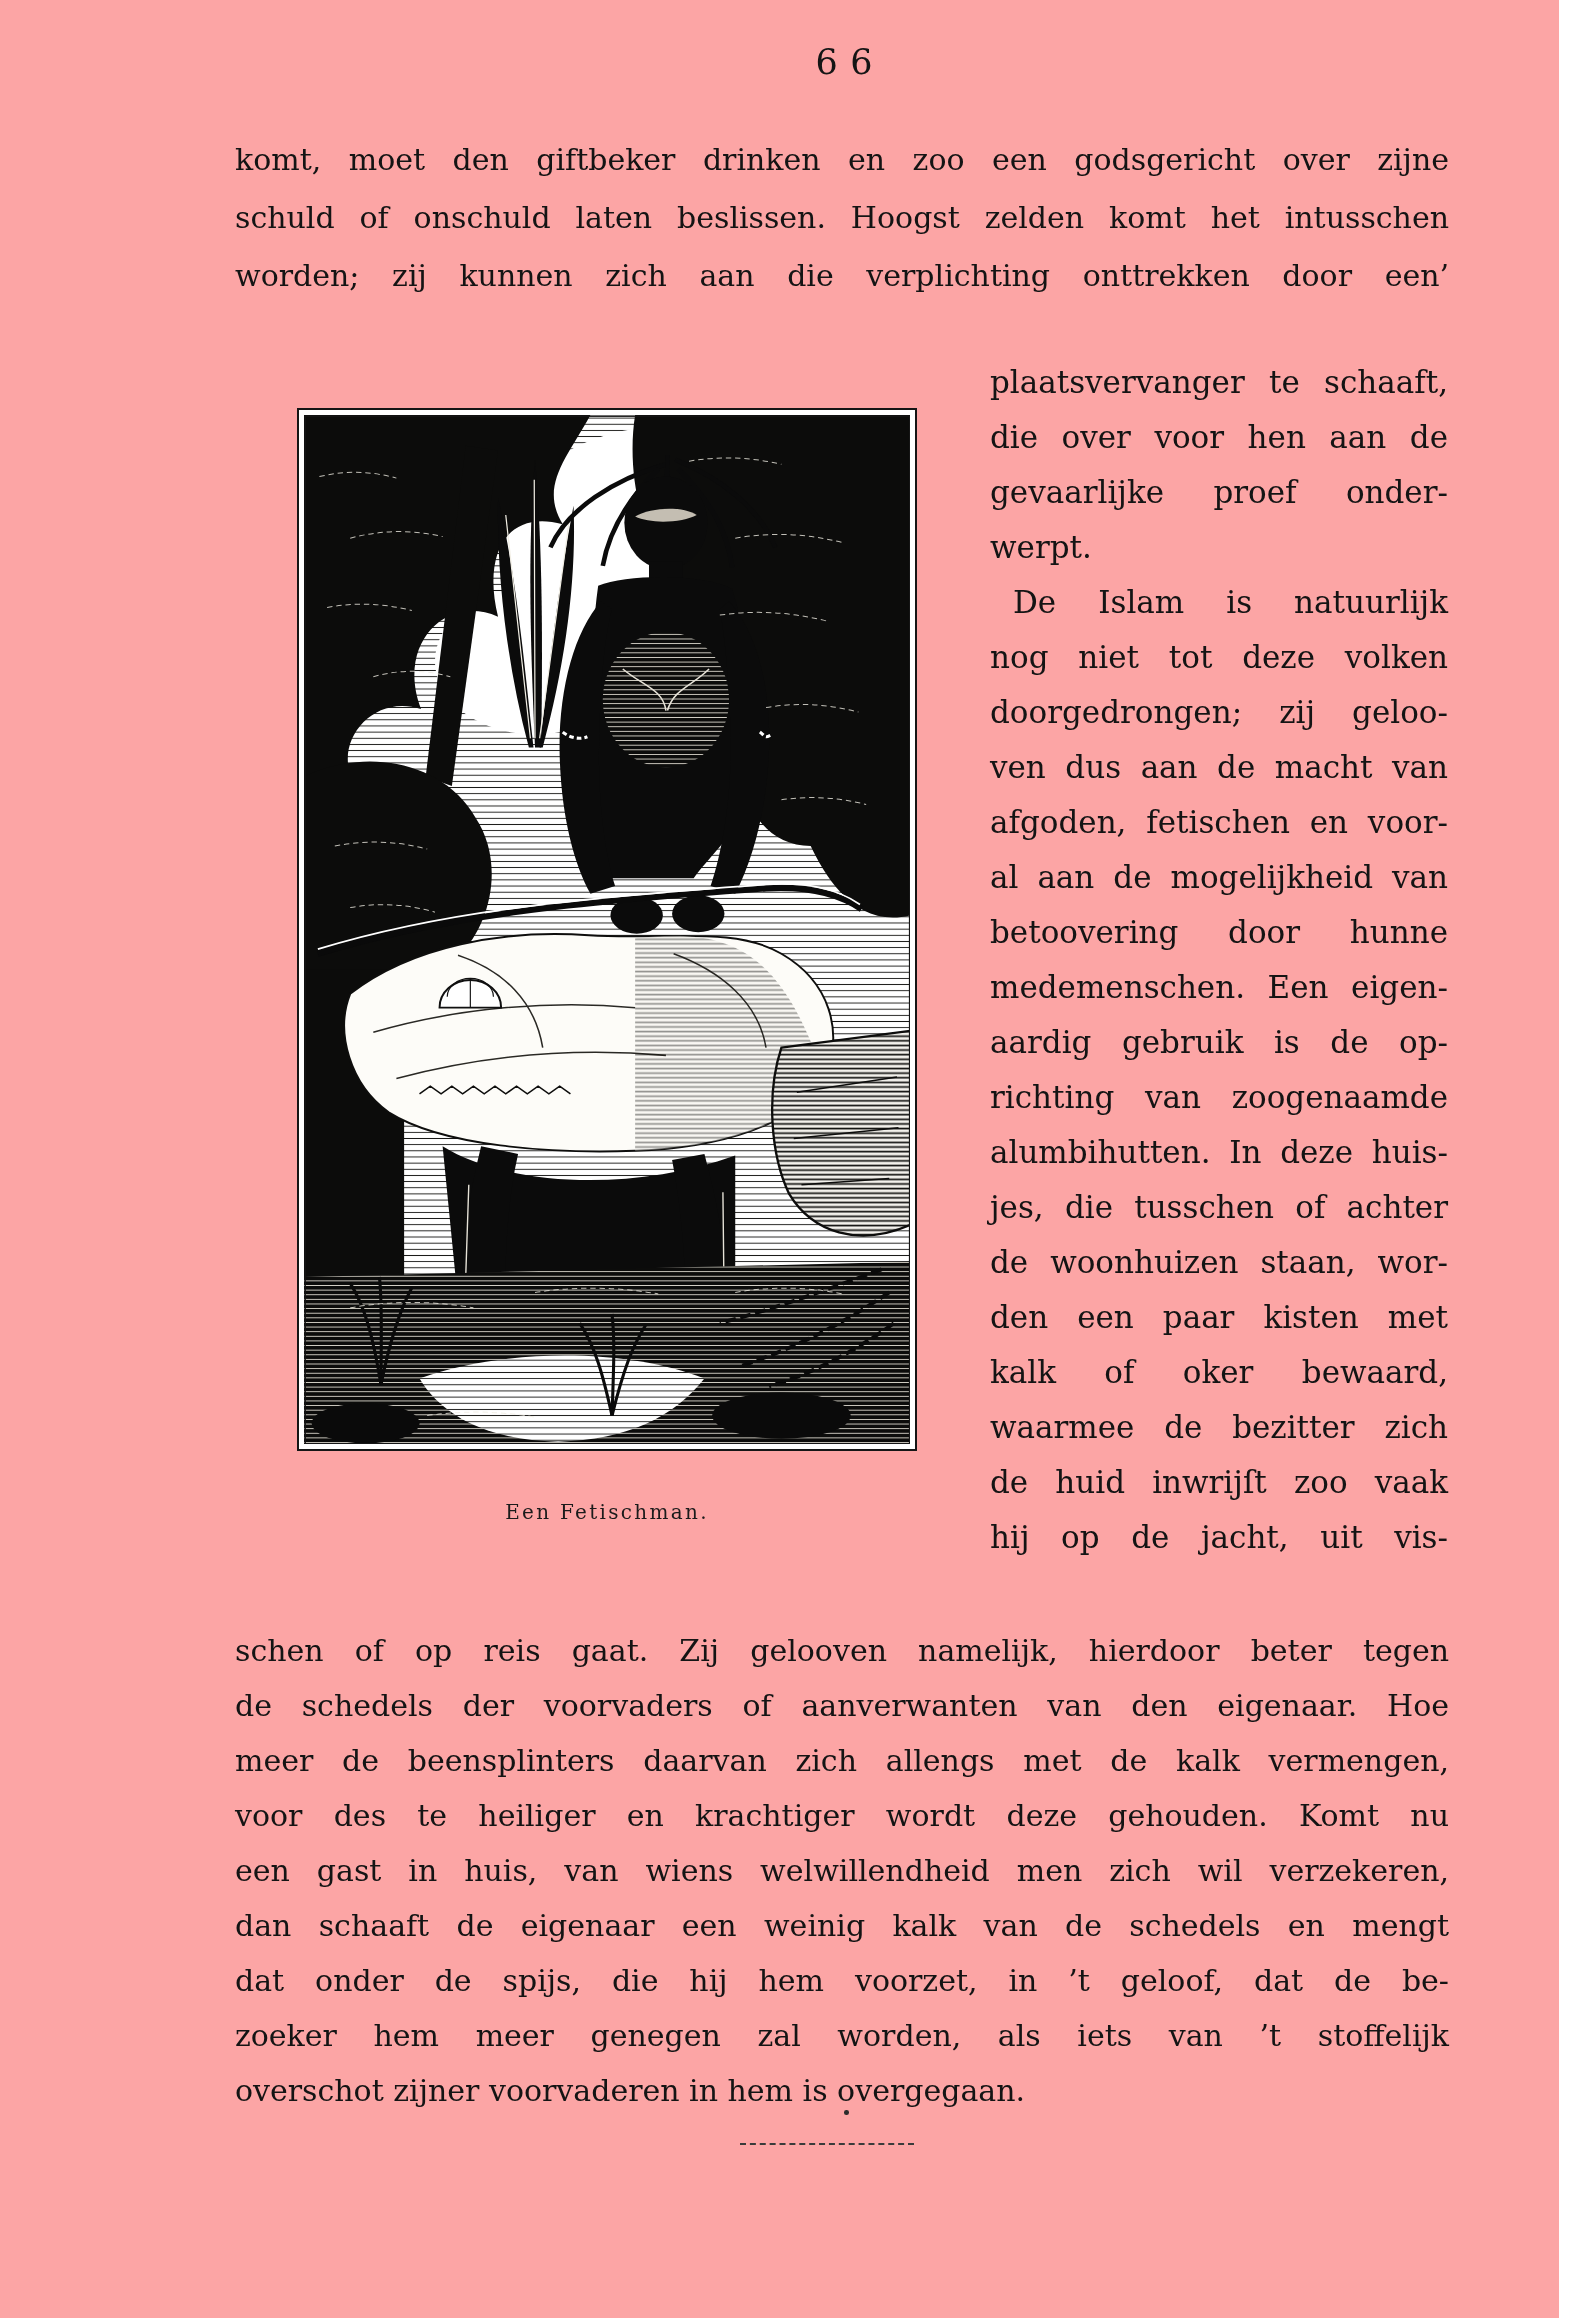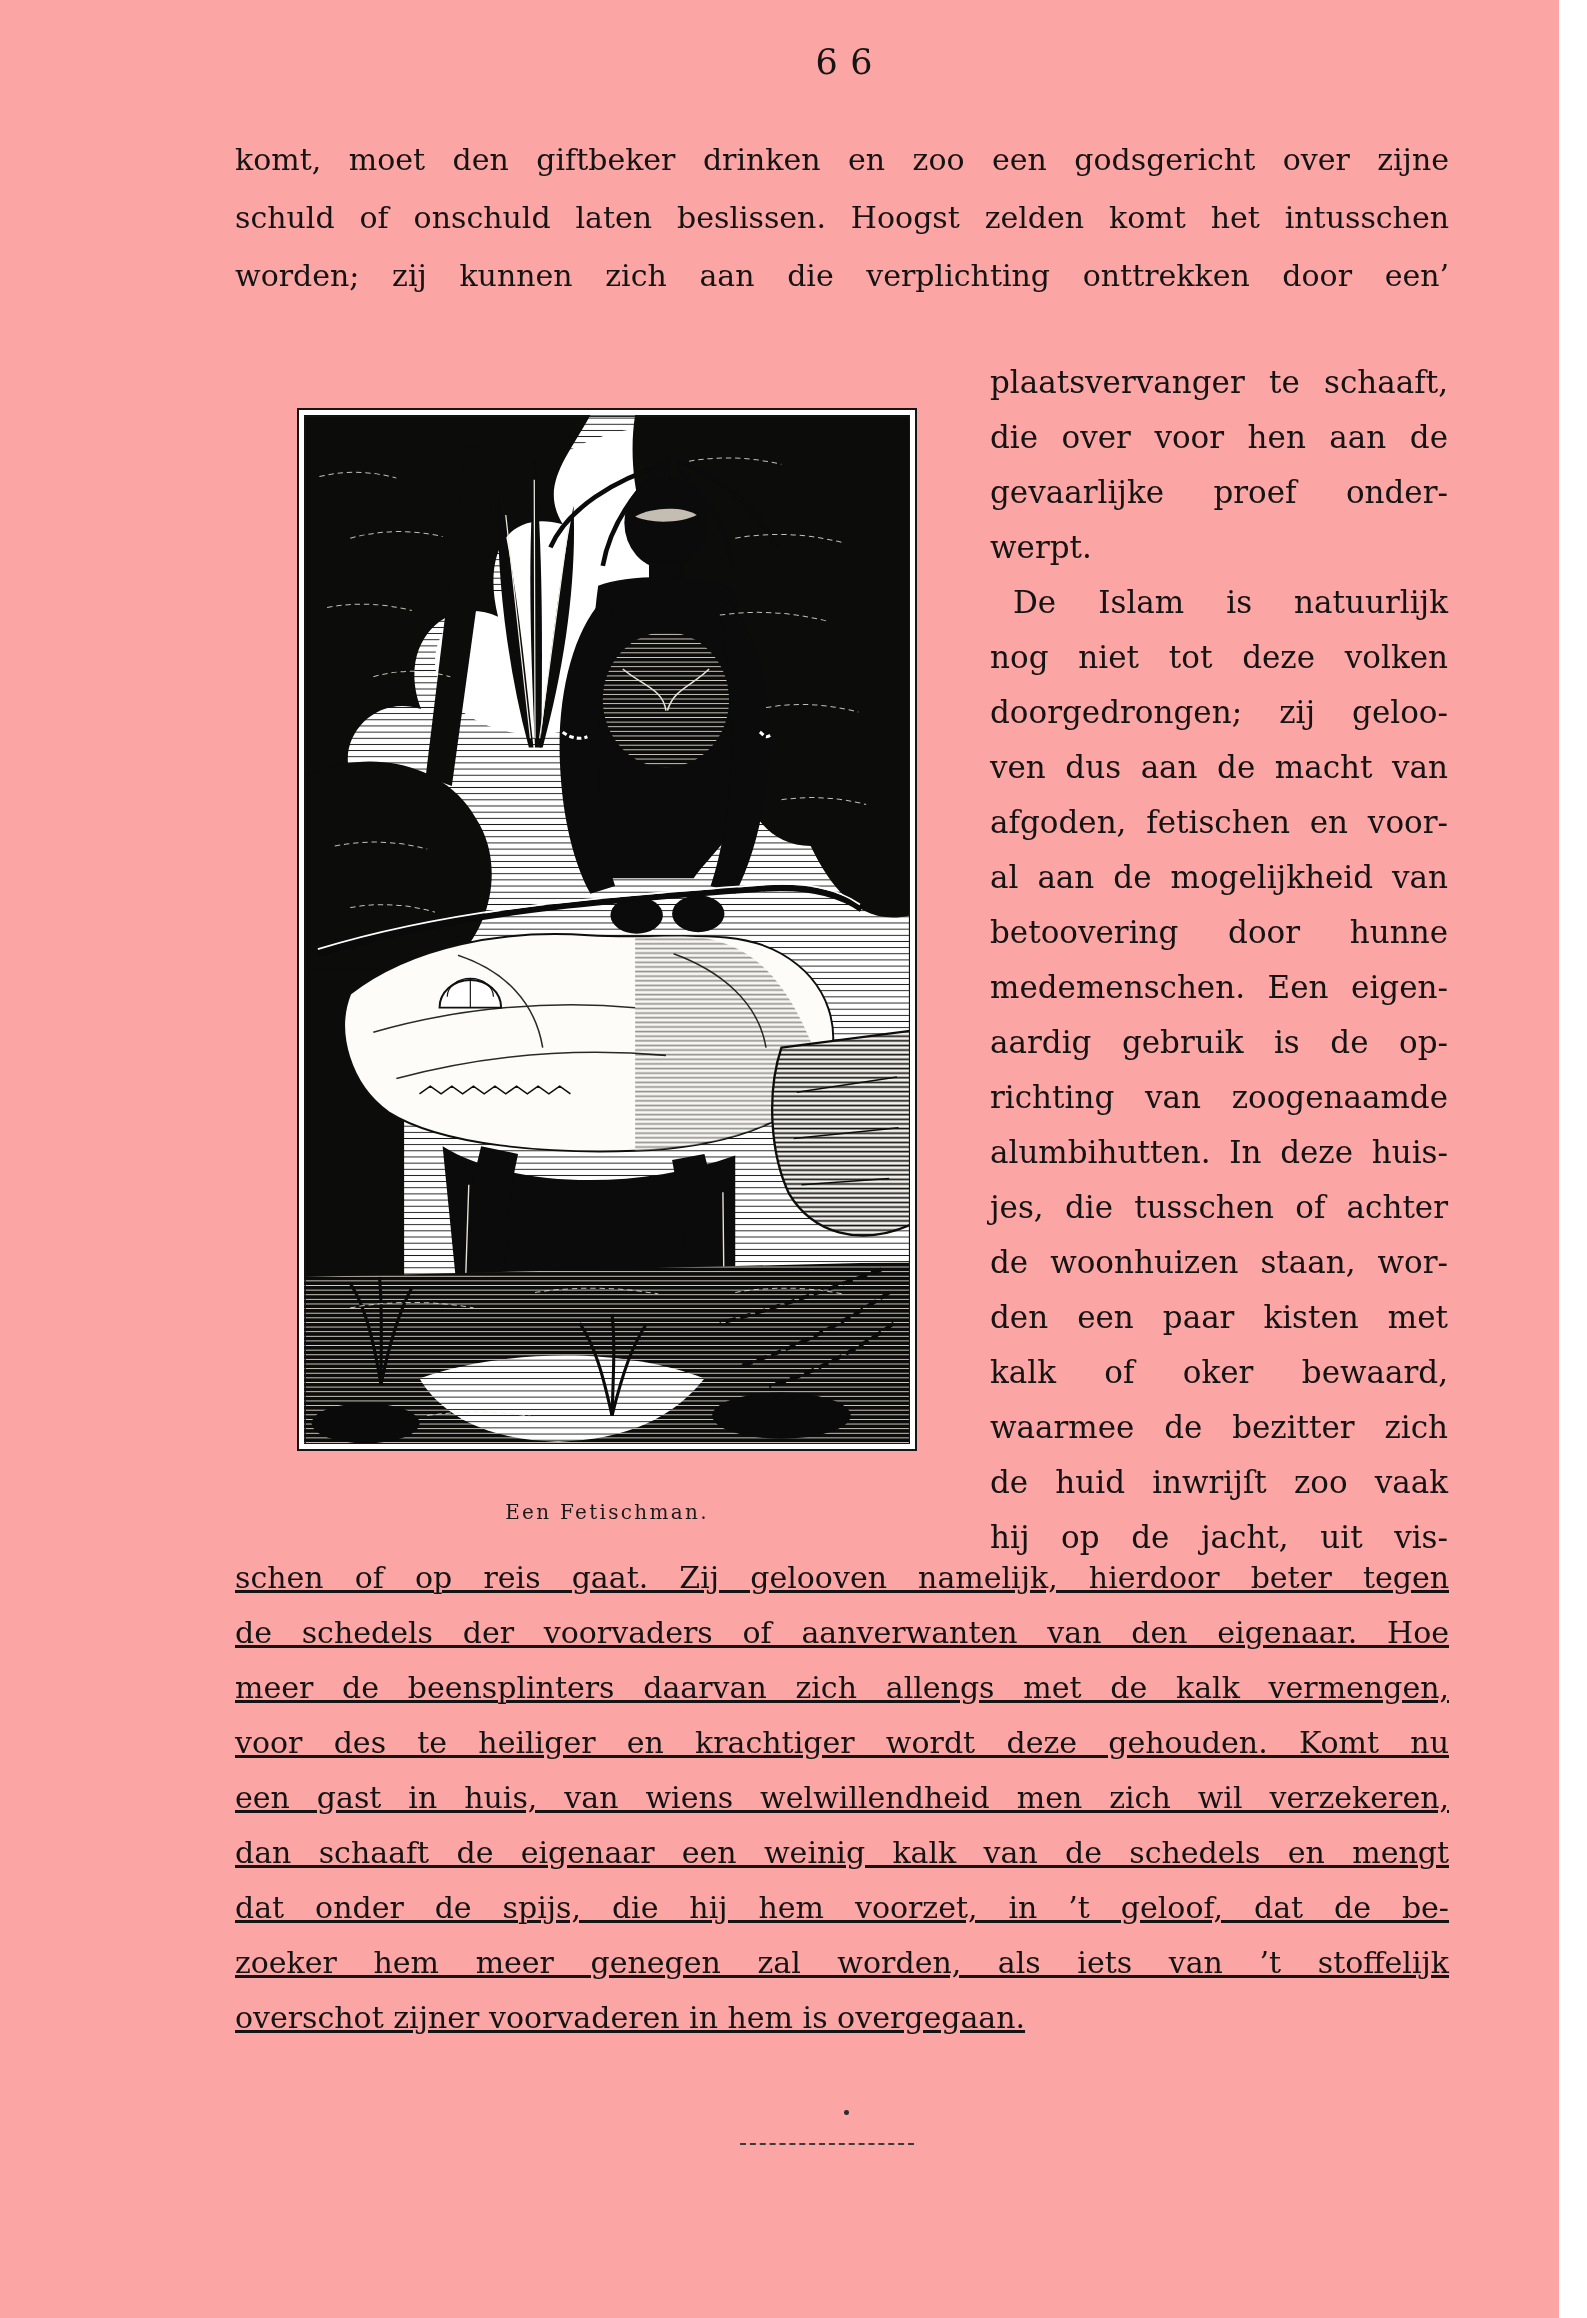--- a/index.html
+++ b/index.html
@@ -18,21 +18,21 @@
     top:42px; left:844px;
     transform:translateX(-50%);
     font-size:35px;
     letter-spacing:12.3px;
     padding-left:12.3px;
     color:#151515;
   }
   .para { position:absolute; font-size:30px; color:#141414; }
   .para-top    { left:235px;  top:131px;  width:1214px; line-height:58px; }
   .col-right   { left:990px; top:355px;  width:458px;  line-height:55px; font-size:31px; }
-  .para-bottom { left:235px;  top:1550px; width:1214px; line-height:55px;text-decoration:underline; }
+  .para-bottom { left:235px;  top:1623px; width:1214px; line-height:55px; }
   .tline { text-align:justify; text-align-last:justify; white-space:normal; }
   .tline.nojust { text-align-last:left; }
   .tline.indent { text-indent:23px; }
   .figure {
     position:absolute;
     left:297px; top:408px;
     width:620px; height:1043px;
     border:2.3px solid #151515;
     padding:4.6px;
     background:#ffffff;

